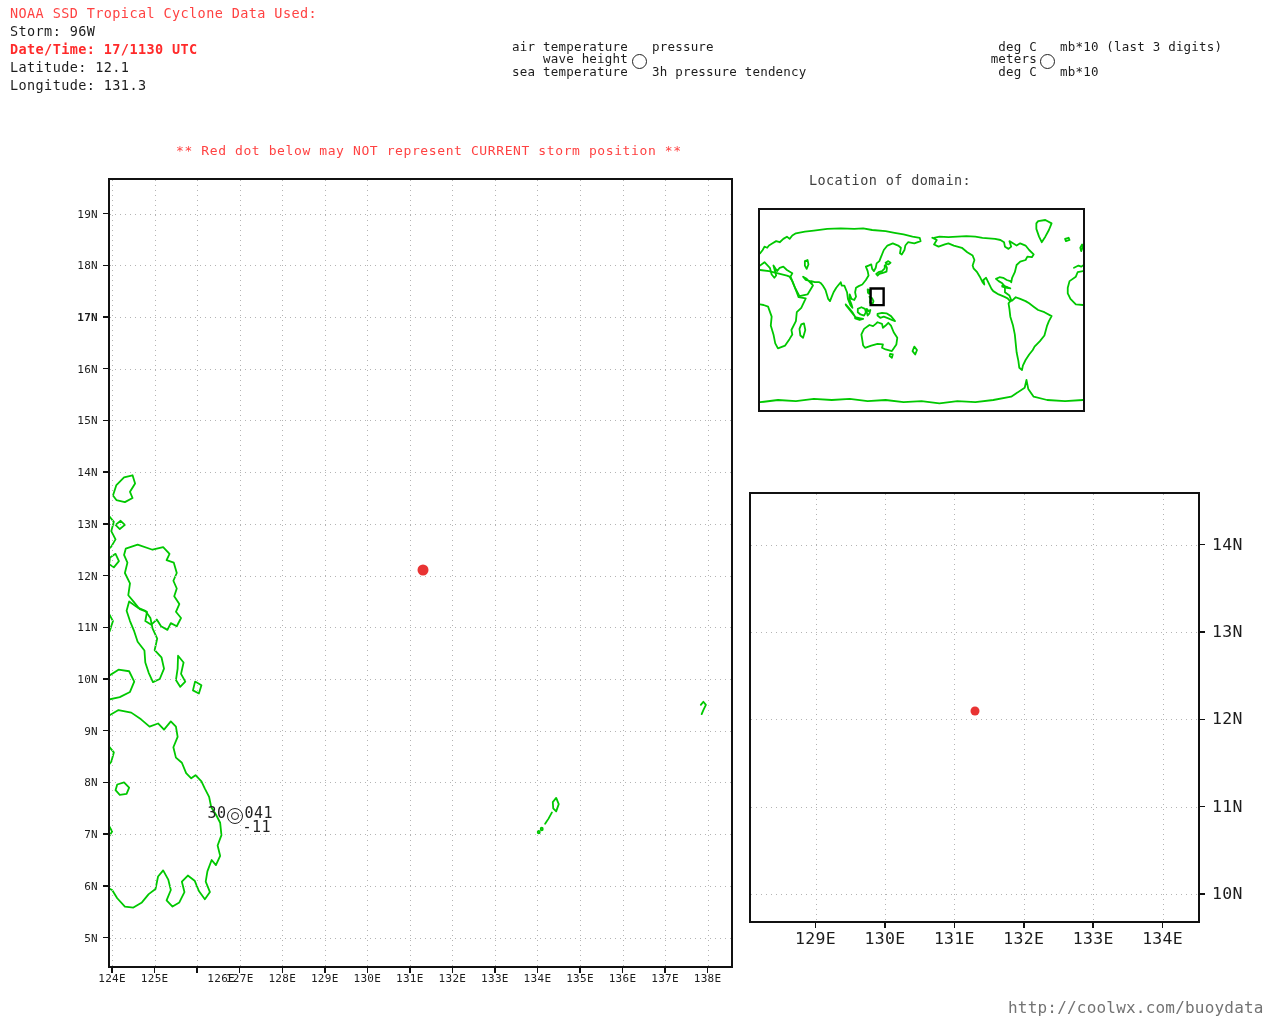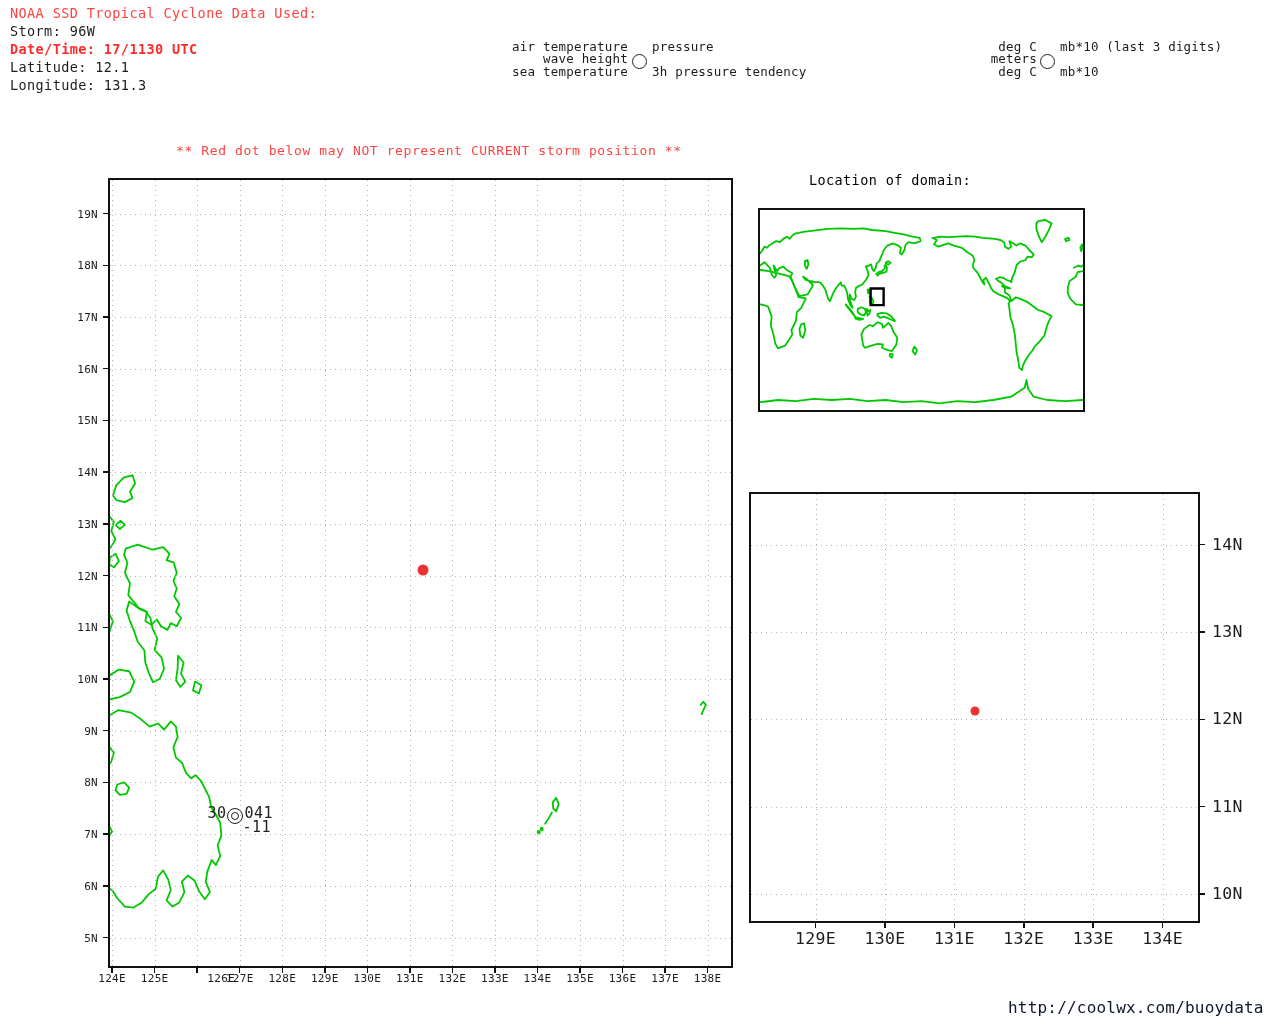--- a/index.html
+++ b/index.html
@@ -41,25 +41,25 @@
       vector-effect:non-scaling-stroke;stroke-linejoin:round;stroke-linecap:round;}
   
   .station{position:absolute;width:0;height:0;}
   .st-co{position:absolute;left:-8px;top:-8px;width:16px;height:16px;border:1.5px solid #222;border-radius:50%;box-sizing:border-box;}
   .st-ci{position:absolute;left:-4px;top:-4px;width:8px;height:8px;border:1.5px solid #222;border-radius:50%;box-sizing:border-box;}
   .st-t{position:absolute;font-size:15px;color:#222;letter-spacing:.5px;line-height:1;white-space:pre;}
   .st-temp{right:9px;top:-10px;}
   .st-pres{left:9px;top:-10px;}
   .st-tend{left:7px;top:4px;}
   
-  .inset-title{font-size:13.5px;letter-spacing:.4px;color:#000000;}
+  .inset-title{font-size:13.5px;letter-spacing:.4px;color:#404040;}
   #domain-rect{stroke:#000;fill:none;stroke-width:2.4;vector-effect:non-scaling-stroke;}
   
   .ftitle{font-size:31px;letter-spacing:1.6px;color:var(--title);font-weight:normal;}
-  .furl{font-size:16px;color:#0f172a;letter-spacing:.2px;}
+  .furl{font-size:16px;color:#737373;letter-spacing:.2px;}
 </style>
 </head>
 <body>
 
 <div id="page">
 
   <div class="abs hline red" style="left:10px;top:7px">NOAA SSD Tropical Cyclone Data Used:</div>
   <div class="abs hline" style="left:10px;top:25px">Storm: 96W</div>
   <div class="abs hline redb" style="left:10px;top:43px">Date/Time: 17/1130 UTC</div>
   <div class="abs hline" style="left:10px;top:61px">Latitude: 12.1</div>
@@ -201,21 +201,21 @@
       <div class="lbl lbl-l" style="top: 50.3289%;">12N</div>
       <div class="tick-l" style="top: calc(43.75% - 0.75px);"></div>
       <div class="lbl lbl-l" style="top: 43.75%;">13N</div>
       <div class="tick-l" style="top: calc(37.1711% - 0.75px);"></div>
       <div class="lbl lbl-l" style="top: 37.1711%;">14N</div>
       <div class="tick-l" style="top: calc(30.5921% - 0.75px);"></div>
       <div class="lbl lbl-l" style="top: 30.5921%;">15N</div>
       <div class="tick-l" style="top: calc(24.0132% - 0.75px);"></div>
       <div class="lbl lbl-l" style="top: 24.0132%;">16N</div>
       <div class="tick-l" style="top: calc(17.4342% - 0.75px);"></div>
-      <div class="lbl lbl-l" style="top: 17.4342%;">17N</div>
+      <div class="lbl lbl-l" style="top: 17.4342%; font-weight: bold;">17N</div>
       <div class="tick-l" style="top: calc(10.8553% - 0.75px);"></div>
       <div class="lbl lbl-l" style="top: 10.8553%;">18N</div>
       <div class="tick-l" style="top: calc(4.27632% - 0.75px);"></div>
       <div class="lbl lbl-l" style="top: 4.27632%;">19N</div>
     </div>
 
   <div class="abs inset-title" style="left:760px;top:174px;width:260px;text-align:center">Location of domain:</div>
   <div class="map" id="inset-map" style="left:758px;top:208px;width:327px;height:204px">
     <div class="clip">
       <svg class="coast" viewBox="0 0 360 180" preserveAspectRatio="none" style="stroke-width:1.3">

